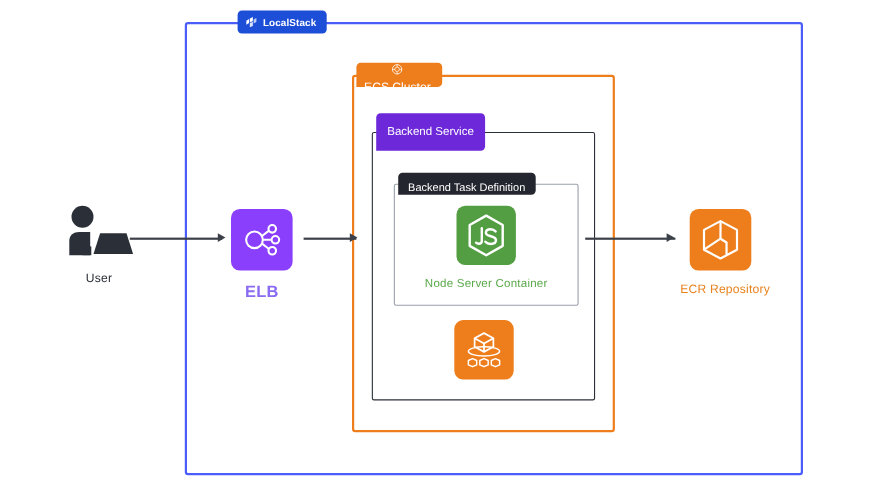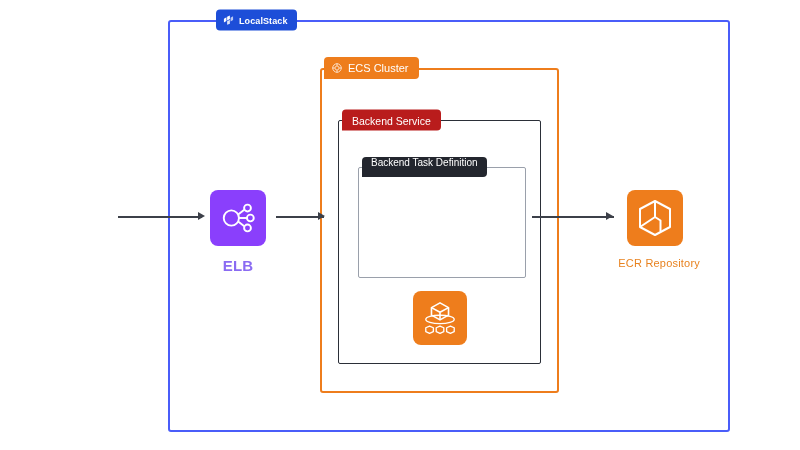--- a/index.html
+++ b/index.html
@@ -61,39 +61,40 @@
   #ecs-cluster-badge {
     left: 324px; top: 68px;
     height: 22px;
     background: #ee7d1c;
     border-radius: 4px 4px 4px 0;
     display: flex;
     align-items: center;
     gap: 5px;
     padding: 0 10px 0 7px;
     transform: translateY(-50%);
+    flex-direction: column;
   }
   #ecs-cluster-badge .cl-label {
     color: #ffffff;
     font-size: 11px;
     font-weight: 500;
     white-space: nowrap;
   }
 
   
   #backend-service-frame {
     left: 338px; top: 120px;
     width: 203px; height: 244px;
     border: 1.6px solid #2b2f38;
     border-radius: 2px;
   }
   #backend-service-badge {
     left: 342px; top: 120px;
-    height: 21px;
-    background: #b91c1c;
+    height: 34px;
+    background: #6d28d9;
     border-radius: 4px 4px 4px 0;
     display: flex;
     align-items: center;
     padding: 4px 10px;
     transform: translateY(-50%);
   }
   #backend-service-badge .bs-label {
     color: #ffffff;
     font-size: 10.5px;
     white-space: nowrap;
@@ -105,21 +106,21 @@
     width: 168px; height: 111px;
     border: 1.4px solid #9aa0ab;
     border-radius: 2px;
   }
   #task-definition-badge {
     left: 362px; top: 167px;
     height: 20px;
     background: #23262e;
     border-radius: 4px 4px 4px 0;
     display: flex;
-    align-items: flex-start;
+    align-items: flex-end;
     padding: 0 9px;
     transform: translateY(-50%);
   }
   #task-definition-badge .td-label {
     color: #ffffff;
     font-size: 10px;
     white-space: nowrap;
   }
 
   
@@ -215,38 +216,61 @@
   <div class="abs" id="backend-service-badge">
     <span class="bs-label">Backend Service</span>
   </div>
 
   <div class="abs" id="task-definition-frame"></div>
 
   <div class="abs" id="task-definition-badge">
     <span class="td-label">Backend Task Definition</span>
   </div>
 
+  <div class="node" id="node-user">
+    <div class="node-icon">
+      <svg width="70" height="50" viewBox="0 0 70 50" aria-hidden="true">
+        <circle cx="20" cy="11" r="10" fill="#2b2f38"></circle>
+        <path d="M8 46 L8 33 C8 28 12 25 17 25 L27 25 L27 46 Z" fill="#2b2f38"></path>
+        <rect x="20" y="38" width="8" height="8" fill="#2b2f38"></rect>
+        <path d="M36 26 L60 26 L66 45 L30 45 Z" fill="#2b2f38"></path>
+      </svg>
+    </div>
+    <div class="node-caption">User</div>
+  </div>
 
   <div class="node" id="node-elb">
     <div class="node-icon">
       <svg width="38" height="38" viewBox="0 0 40 40" aria-hidden="true">
         <g stroke="#ffffff" stroke-width="2" fill="none">
           <circle cx="13" cy="20" r="8"></circle>
           <circle cx="30" cy="9.5" r="3.6"></circle>
           <circle cx="33" cy="20" r="3.6"></circle>
           <circle cx="30" cy="30.5" r="3.6"></circle>
           <path d="M20.2 16.4 L26.6 11.4"></path>
           <path d="M21 20 L29.4 20"></path>
           <path d="M20.2 23.6 L26.6 28.6"></path>
         </g>
       </svg>
     </div>
     <div class="node-caption">ELB</div>
   </div>
 
+  <div class="node" id="node-nodejs">
+    <div class="node-icon">
+      <svg width="36" height="40" viewBox="0 0 36 40" aria-hidden="true">
+        <path d="M18 2 L33 10.5 L33 29.5 L18 38 L3 29.5 L3 10.5 Z" fill="none" stroke="#ffffff" stroke-width="2.2" stroke-linejoin="round"></path>
+        <path d="M14 13.5 L14 25 C14 26.6 12.9 27.6 11.2 27.6 C10.2 27.6 9.4 27.2 8.8 26.6" fill="none" stroke="#ffffff" stroke-width="2.2" stroke-linecap="round"></path>
+        <path d="M26.6 16.4 C25.5 15.1 23.9 14.4 22 14.4 C19.4 14.4 17.7 15.6 17.7 17.6
+                 C17.7 21.6 26.9 19.9 26.9 24.2 C26.9 26.4 24.9 27.8 22.1 27.8
+                 C20 27.8 18.3 27.1 17.2 25.8" fill="none" stroke="#ffffff" stroke-width="2.2" stroke-linecap="round"></path>
+      </svg>
+    </div>
+    <div class="node-caption">Node Server Container</div>
+  </div>
 
   <div class="node" id="node-ecs-task">
     <div class="node-icon">
       <svg width="38" height="36" viewBox="0 0 40 38" aria-hidden="true">
         <g stroke="#ffffff" fill="none" stroke-width="1.7" stroke-linejoin="round">
           <path d="M20 3 L29 8 L29 16 L20 21 L11 16 L11 8 Z"></path>
           <path d="M11 8 L20 13 L29 8 M20 13 L20 21"></path>
           <ellipse cx="20" cy="20.5" rx="15" ry="4.4" stroke-width="1.4"></ellipse>
           <path d="M9 27.5 L13 29.3 L13 33.4 L9 35.2 L5 33.4 L5 29.3 Z" stroke-width="1.4"></path>
           <path d="M20 27.5 L24 29.3 L24 33.4 L20 35.2 L16 33.4 L16 29.3 Z" stroke-width="1.4"></path>

